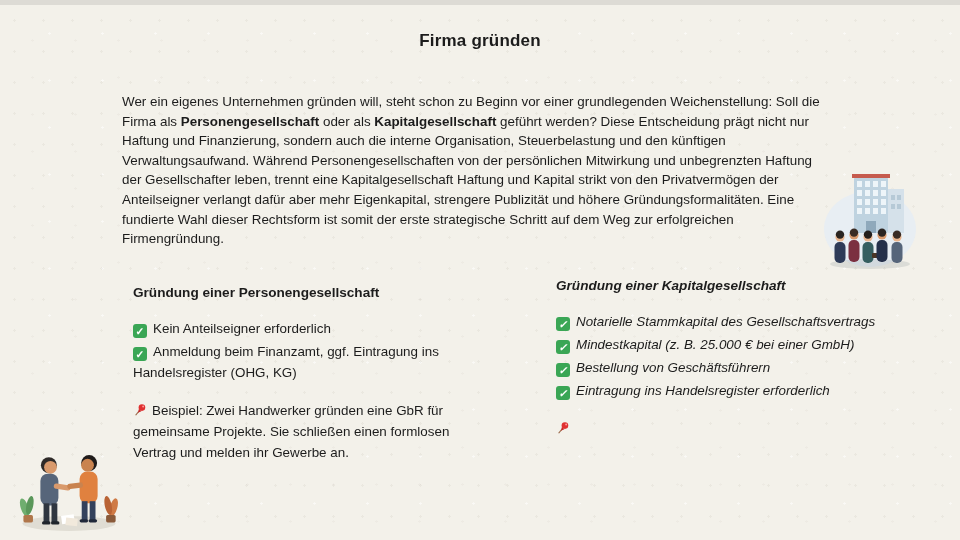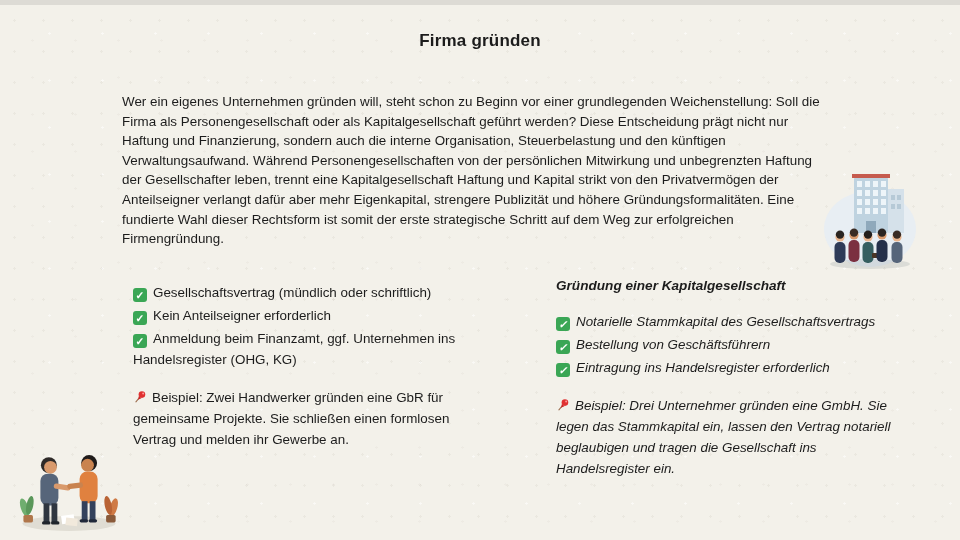--- a/index.html
+++ b/index.html
@@ -20,21 +20,21 @@
   }
   .title{
     position:absolute;top:26px;left:0;right:0;
     margin:0;text-align:center;
     font-size:17px;font-weight:bold;letter-spacing:.2px;
   }
   .intro{
     position:absolute;left:122px;top:87px;width:704px;
     margin:0;font-size:13.4px;line-height:19.6px;
   }
-  .intro b{font-weight:normal;}
+  .intro b{font-weight:bold;}
   .col{position:absolute;font-size:13.4px;line-height:21px;}
   .col-left{left:133px;top:277px;width:336px;}
   .col-right{left:556px;top:270px;width:350px;font-style:italic;}
   .col-heading{margin:0 0 15px 0;font-size:13.6px;font-weight:bold;}
   .item{margin:0 0 2px 0;}
   .check{
     display:inline-flex;align-items:center;justify-content:center;
     width:14px;height:14px;border-radius:3px;
     background:#3aa655;color:#ffffff;
     font-size:10.5px;font-weight:bold;line-height:14px;
@@ -48,49 +48,50 @@
 </head>
 <body>
 
 <div class="slide">
 
   <h1 class="title">Firma gründen</h1>
 
   <p class="intro"><span>Wer ein eigenes Unternehmen gründen will, steht schon zu Beginn vor einer grundlegenden Weichenstellung: Soll die Firma als </span><b>Personengesellschaft</b><span> oder als </span><b>Kapitalgesellschaft</b><span> geführt werden? Diese Entscheidung prägt nicht nur Haftung und Finanzierung, sondern auch die interne Organisation, Steuerbelastung und den künftigen Verwaltungsaufwand. Während Personengesellschaften von der persönlichen Mitwirkung und unbegrenzten Haftung der Gesellschafter leben, trennt eine Kapitalgesellschaft Haftung und Kapital strikt von den Privatvermögen der Anteilseigner verlangt dafür aber mehr Eigenkapital, strengere Publizität und höhere Gründungsformalitäten. Eine fundierte Wahl dieser Rechtsform ist somit der erste strategische Schritt auf dem Weg zur erfolgreichen Firmengründung.</span></p>
 
   <section class="col col-left">
+    <h2 class="col-heading">Gründung einer Personengesellschaft</h2>
 
-    <div class="item"><span class="check">✓</span><span>Gesellschaftsvertrag (mündlich oder schriftlich)</span></div>
     <div class="item"><span class="check">✓</span><span>Kein Anteilseigner erforderlich</span></div>
-    <div class="item"><span class="check">✓</span><span>Anmeldung beim Finanzamt, ggf. Unternehmen ins Handelsregister (OHG, KG)</span></div>
+    <div class="item"><span class="check">✓</span><span>Anmeldung beim Finanzamt, ggf. Eintragung ins Handelsregister (OHG, KG)</span></div>
 
     <div class="example">
       <svg class="pin" viewBox="0 0 16 16" aria-hidden="true">
         <path d="M3.0 14.0 L6.4 9.8" stroke="#9a6a4a" stroke-width="1.3" fill="none"></path>
         <path d="M6.9 6.7 L9.6 9.4 L5.5 11.1 Z" fill="#c42727"></path>
         <circle cx="10.2" cy="5.2" r="3.8" fill="#e03131"></circle>
         <circle cx="11.6" cy="3.9" r="1.1" fill="#ff9c9c"></circle>
       </svg><span>Beispiel: Zwei Handwerker gründen eine GbR für gemeinsame Projekte. Sie schließen einen formlosen Vertrag und melden ihr Gewerbe an.</span>
     </div>
   </section>
 
   <section class="col col-right">
     <h2 class="col-heading">Gründung einer Kapitalgesellschaft</h2>
 
     <div class="item"><span class="check">✓</span><span>Notarielle Stammkapital des Gesellschaftsvertrags</span></div>
+    <div class="item"><span class="check">✓</span><span>Mindestkapital (z. B. 25.000 € bei einer GmbH)</span></div>
     <div class="item"><span class="check">✓</span><span>Bestellung von Geschäftsführern</span></div>
     <div class="item"><span class="check">✓</span><span>Eintragung ins Handelsregister erforderlich</span></div>
 
     <div class="example">
       <svg class="pin" viewBox="0 0 16 16" aria-hidden="true">
         <path d="M3.0 14.0 L6.4 9.8" stroke="#9a6a4a" stroke-width="1.3" fill="none"></path>
         <path d="M6.9 6.7 L9.6 9.4 L5.5 11.1 Z" fill="#c42727"></path>
         <circle cx="10.2" cy="5.2" r="3.8" fill="#e03131"></circle>
         <circle cx="11.6" cy="3.9" r="1.1" fill="#ff9c9c"></circle>
-      </svg><span>Beispiel: Drei Unternehmer gründen eine GmbH. Sie legen das Stammkapital ein, lassen den Vertrag notariell beglaubigen und tragen die Gesellschaft ins Handelsregister ein.</span>
+      </svg>
     </div>
   </section>
 
   <svg class="illu-top" viewBox="0 0 100 100" aria-hidden="true">
     <ellipse cx="52" cy="58" rx="46" ry="38" fill="#e8eef3"></ellipse>
     <rect x="36" y="6" width="34" height="56" rx="2" fill="#bfd3e0"></rect>
     <g fill="#eef5f9">
       <rect x="39" y="10" width="5" height="6"></rect>
         <rect x="47" y="10" width="5" height="6"></rect>
         <rect x="55" y="10" width="5" height="6"></rect>

